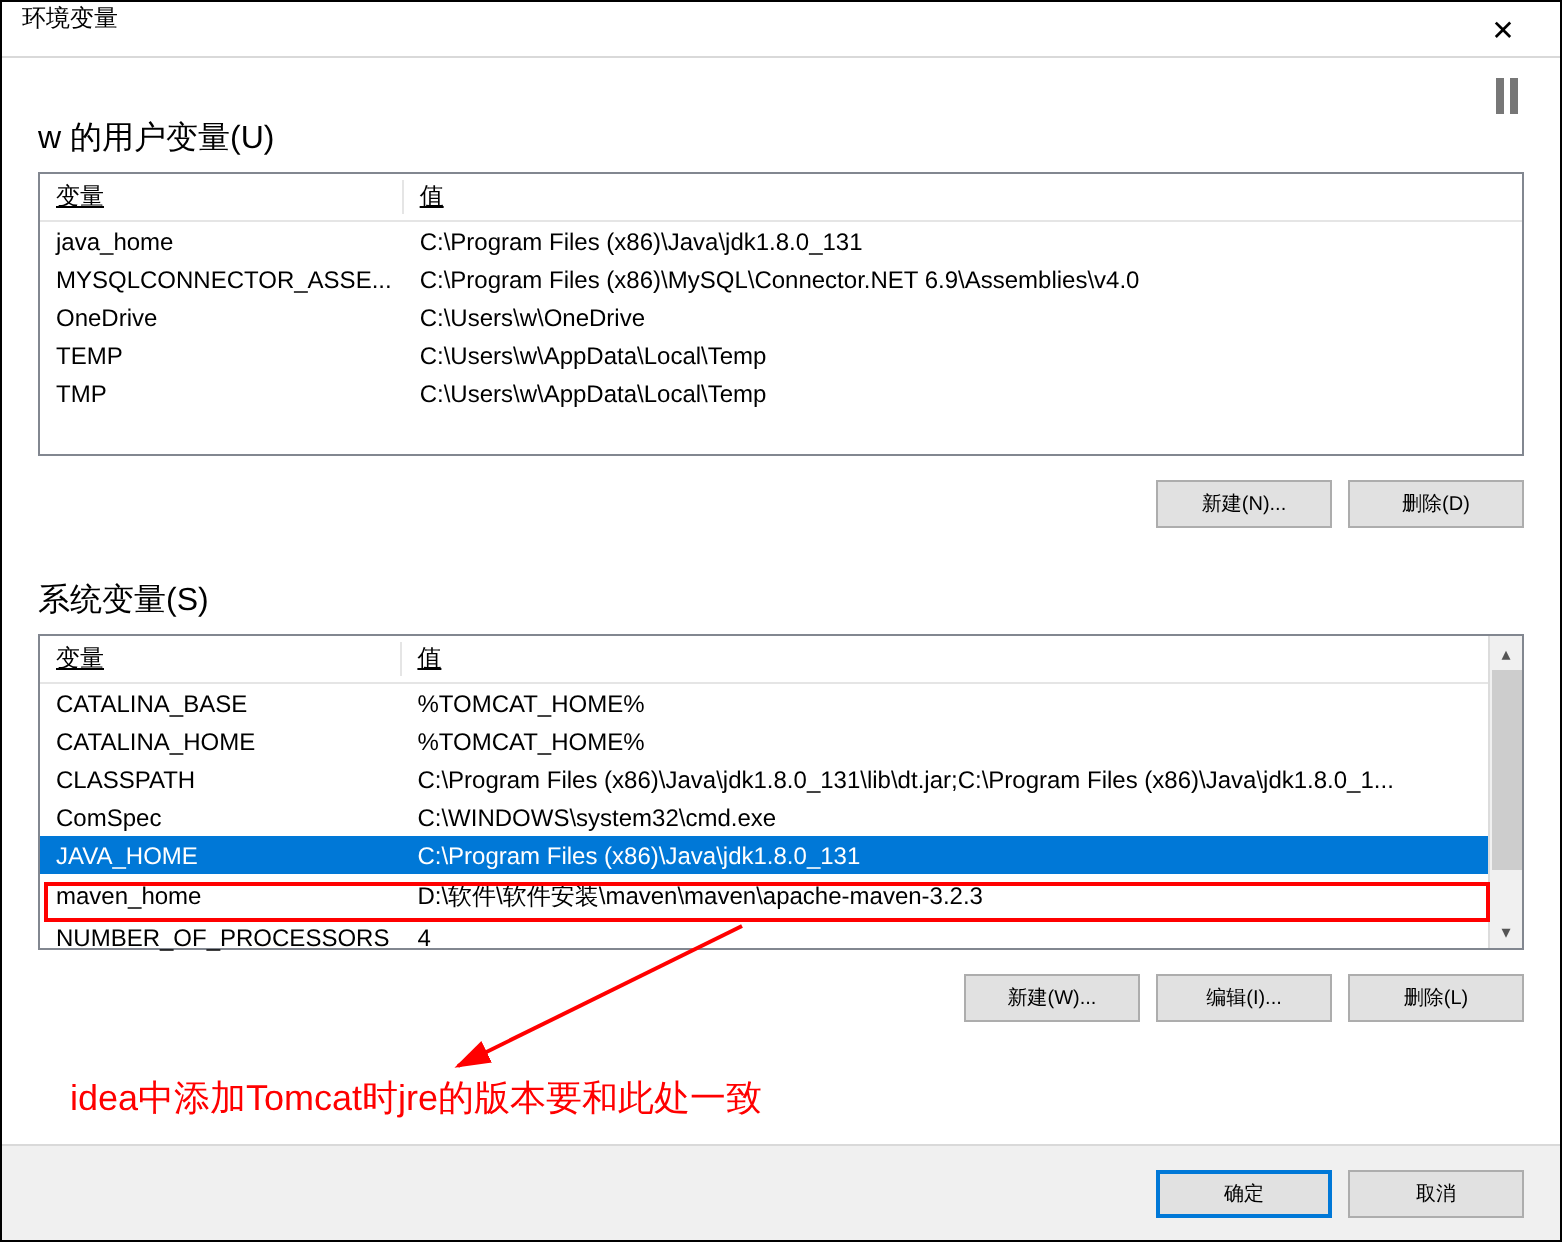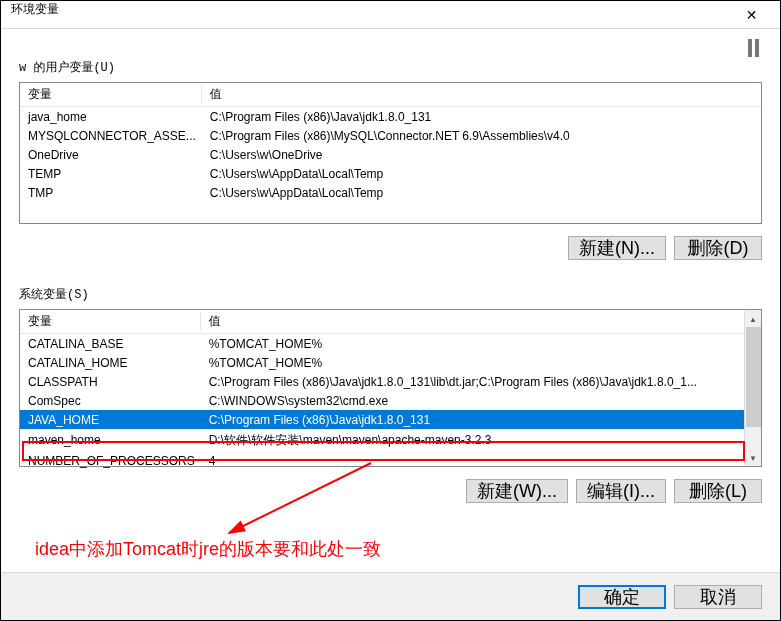--- a/index.html
+++ b/index.html
@@ -34,37 +34,38 @@
   }
 
   .right-notch {
     position:absolute;
     right:18px; top:10px;
     width:14px;height:18px;
     display:flex;gap:3px;
   }
   .right-notch span{width:4px;height:18px;background:#777;}
 
-  .section-label { margin: 24px 0 6px 0; font-size:12px;font-family:Liberation Mono, monospace; }
+  .section-label { margin: 24px 0 6px 0; font-size:16px; }
 
   .listbox {
     border: 1px solid #828790;
     background: #fff;
     width: 100%;
   }
   .listbox-inner {
     width: 100%;
     border-collapse: collapse;
   }
   .listbox-header td {
     border-bottom: 1px solid #e5e5e5;
     padding: 3px 6px 3px 8px;
     background:#fff;
     font-weight:normal;
     position:relative;
+    text-decoration:underline;
   }
   .listbox-header td:first-child::after{
     content:"";position:absolute;right:0;top:3px;bottom:3px;width:1px;background:#e5e5e5;
   }
   .listbox-row td {
     padding: 2.5px 6px 2.5px 8px;
     white-space: nowrap;
     overflow: hidden;
     text-overflow: clip;
     margin-top: 12px;
@@ -86,21 +87,21 @@
   .scrollbar-v .thumb{
     position:absolute;left:1px;width:15px;background:#cdcdcd;
   }
 
   .button-row {
     display:flex;justify-content:flex-end;gap:8px;margin-top:12px;
   }
   .btn{
     min-width:88px;height:24px;
     border:1px solid #adadad;background:#e1e1e1;
-    font-family:inherit;font-size:18px;
+    font-family:inherit;font-size:10px;
     padding:0 10px;
     display:flex;align-items:center;justify-content:center;
   }
 
   .bottom-bar {
     position:absolute;left:0;right:0;bottom:0;
     height:48px;border-top:1px solid #d9d9d9;
     background:#f0f0f0;
     display:flex;justify-content:flex-end;align-items:center;
     gap:8px;padding:0 18px;

